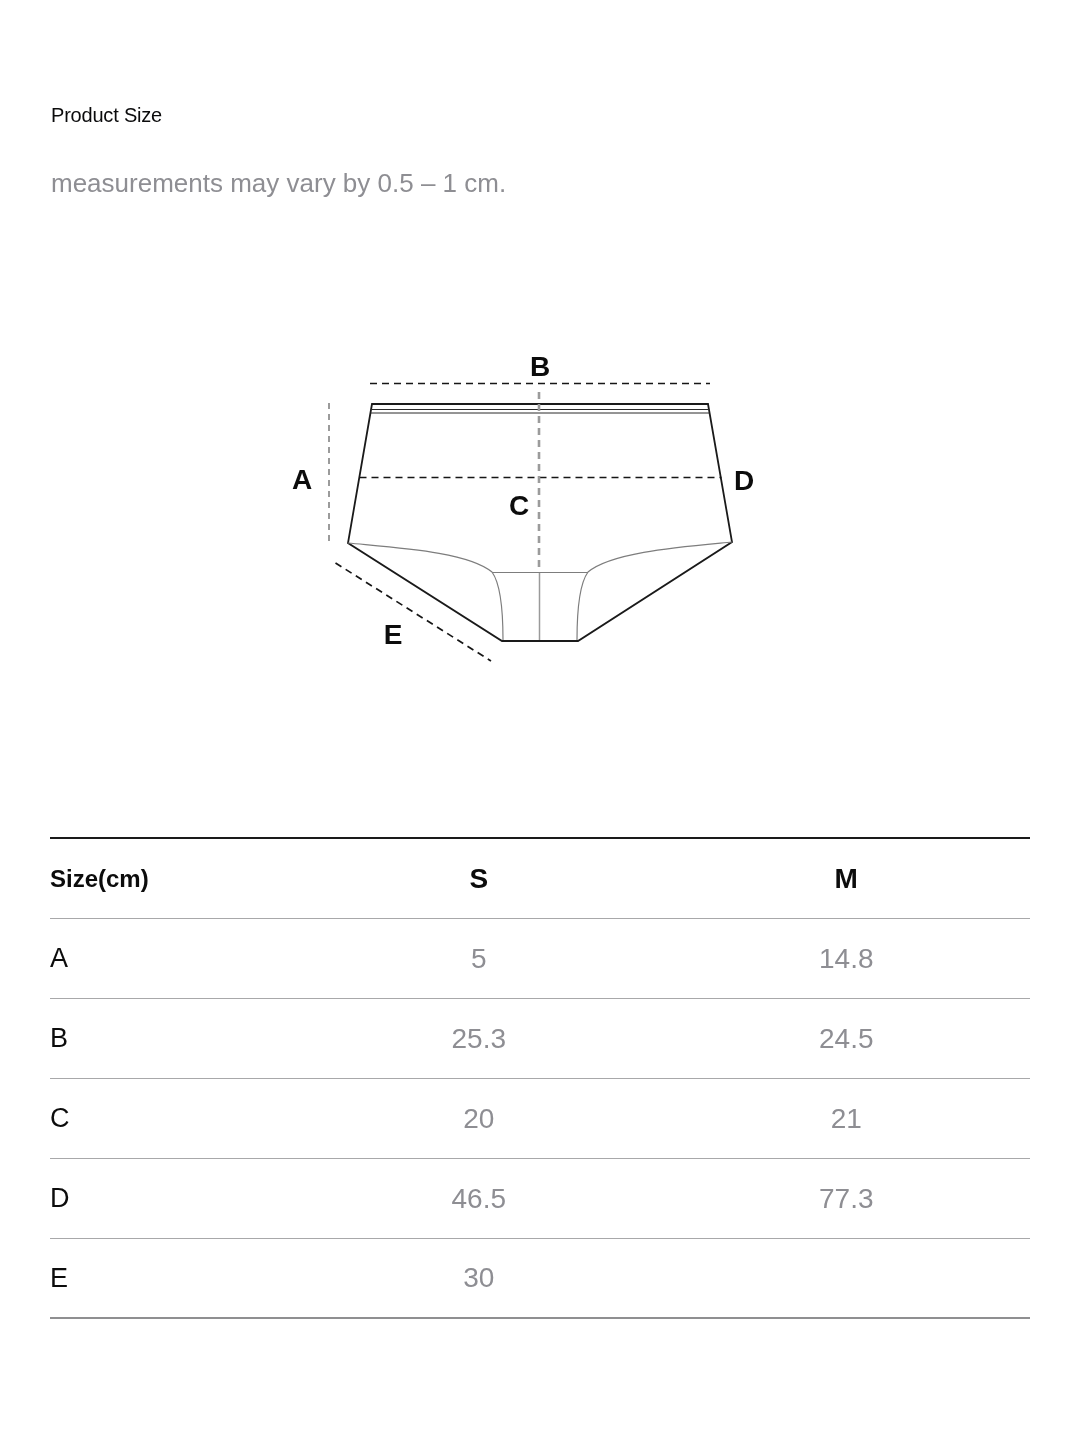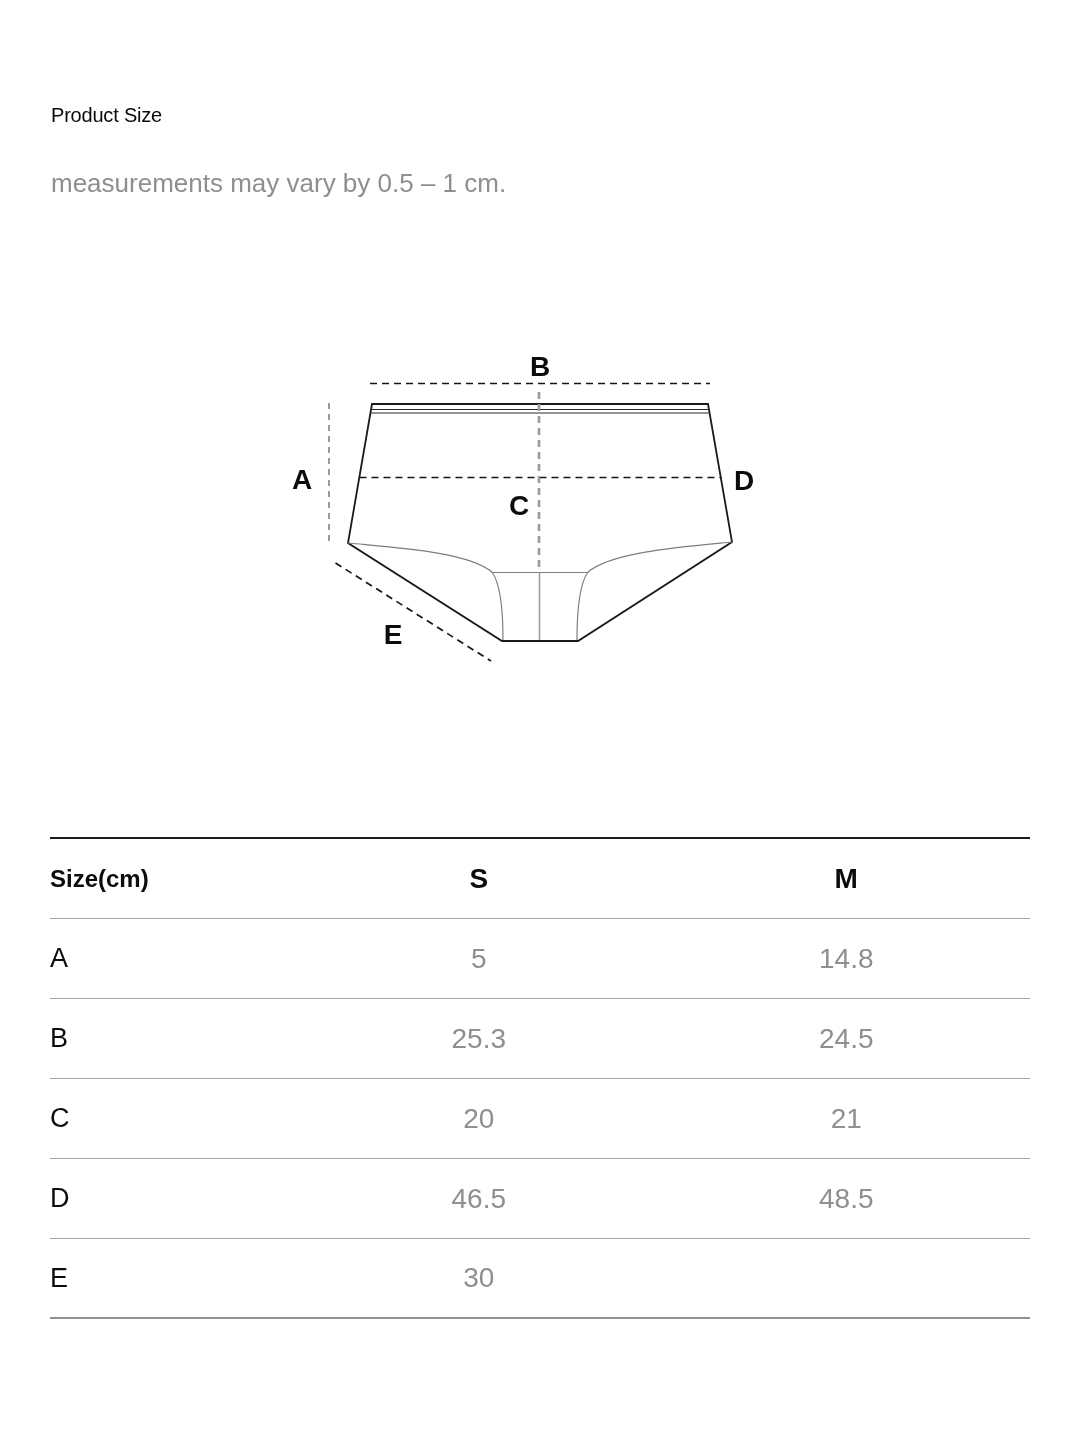--- a/index.html
+++ b/index.html
@@ -136,21 +136,21 @@
       <div class="t-cell-m">24.5</div>
     </div>
     <div class="t-row">
       <div class="t-cell-label">C</div>
       <div class="t-cell-s">20</div>
       <div class="t-cell-m">21</div>
     </div>
     <div class="t-row">
       <div class="t-cell-label">D</div>
       <div class="t-cell-s">46.5</div>
-      <div class="t-cell-m">48.5</div>
+      <div class="t-cell-m">77.3</div>
     </div>
     <div class="t-row last">
       <div class="t-cell-label">E</div>
       <div class="t-cell-s">30</div>
     </div>
   </div>
 
 </div>
 
 </body></html>

